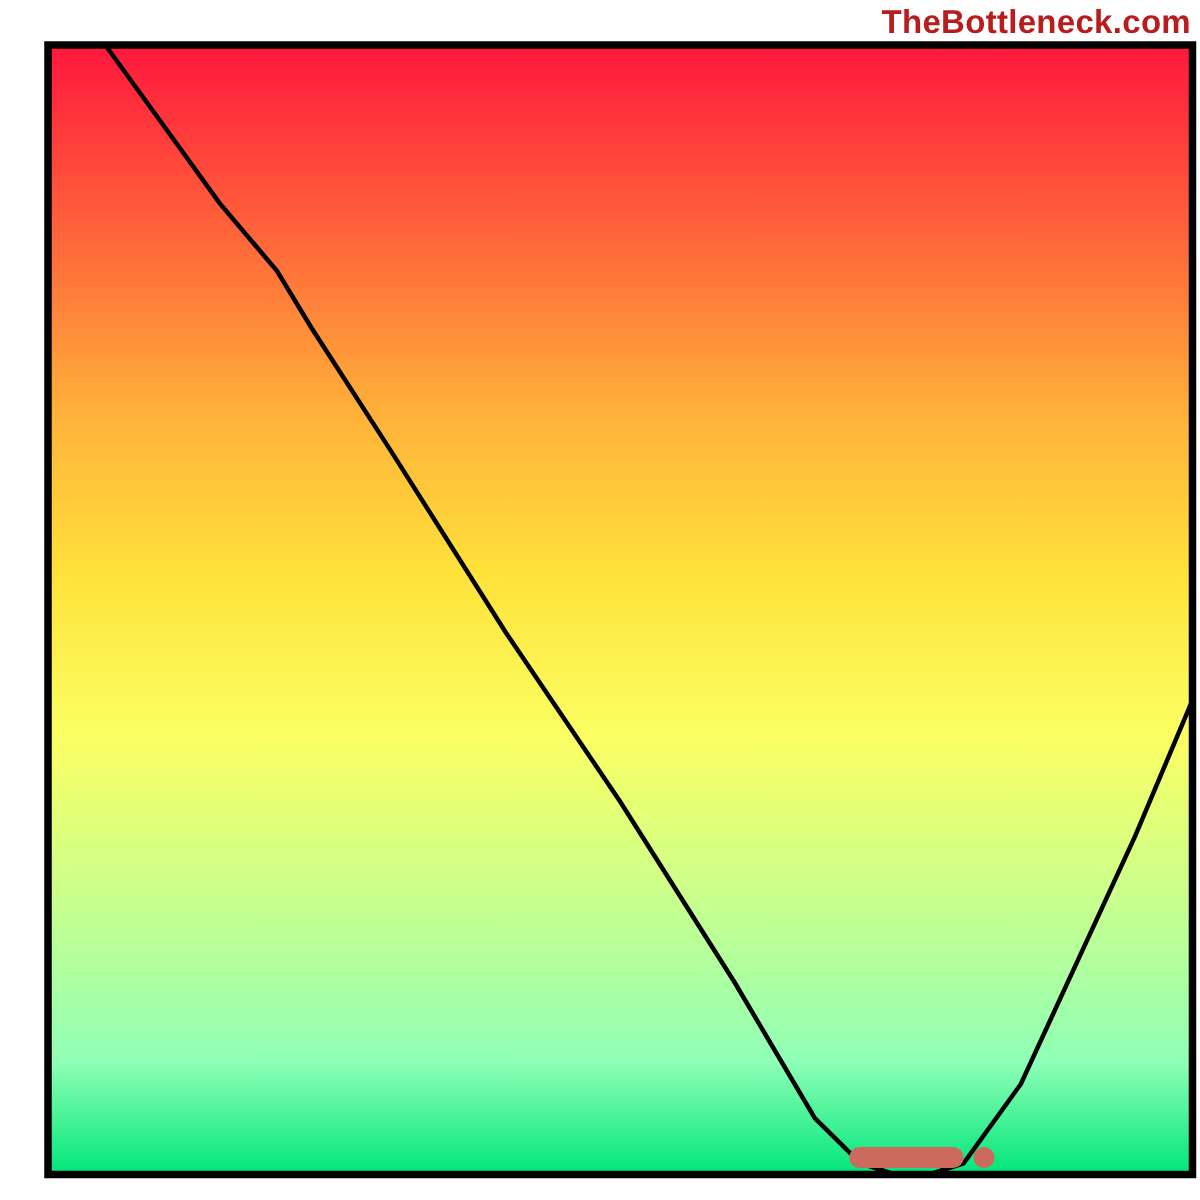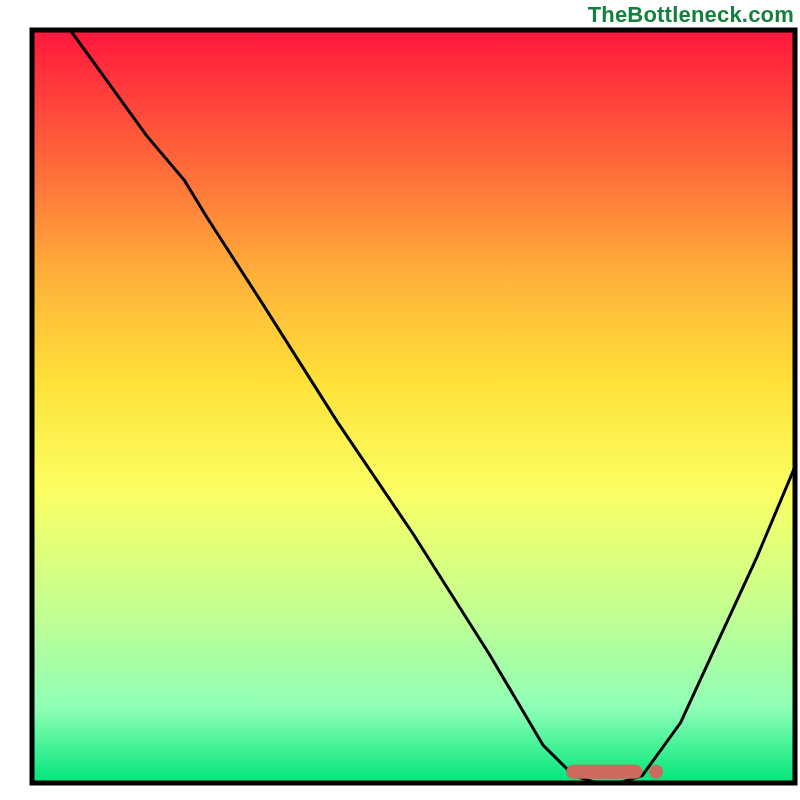--- a/index.html
+++ b/index.html
@@ -14,21 +14,21 @@
     position: relative;
     width: 800px;
     height: 800px;
   }
   .watermark {
     position: absolute;
     top: 2px;
     right: 6px;
     font-size: 22px;
     font-weight: 600;
-    color: #15803d;
+    color: #b91c1c;
     letter-spacing: 0.2px;
   }
   svg { display: block; }
 </style>
 </head>
 <body>
 
 <div class="wrap">
   <div class="watermark">TheBottleneck.com</div>
 

